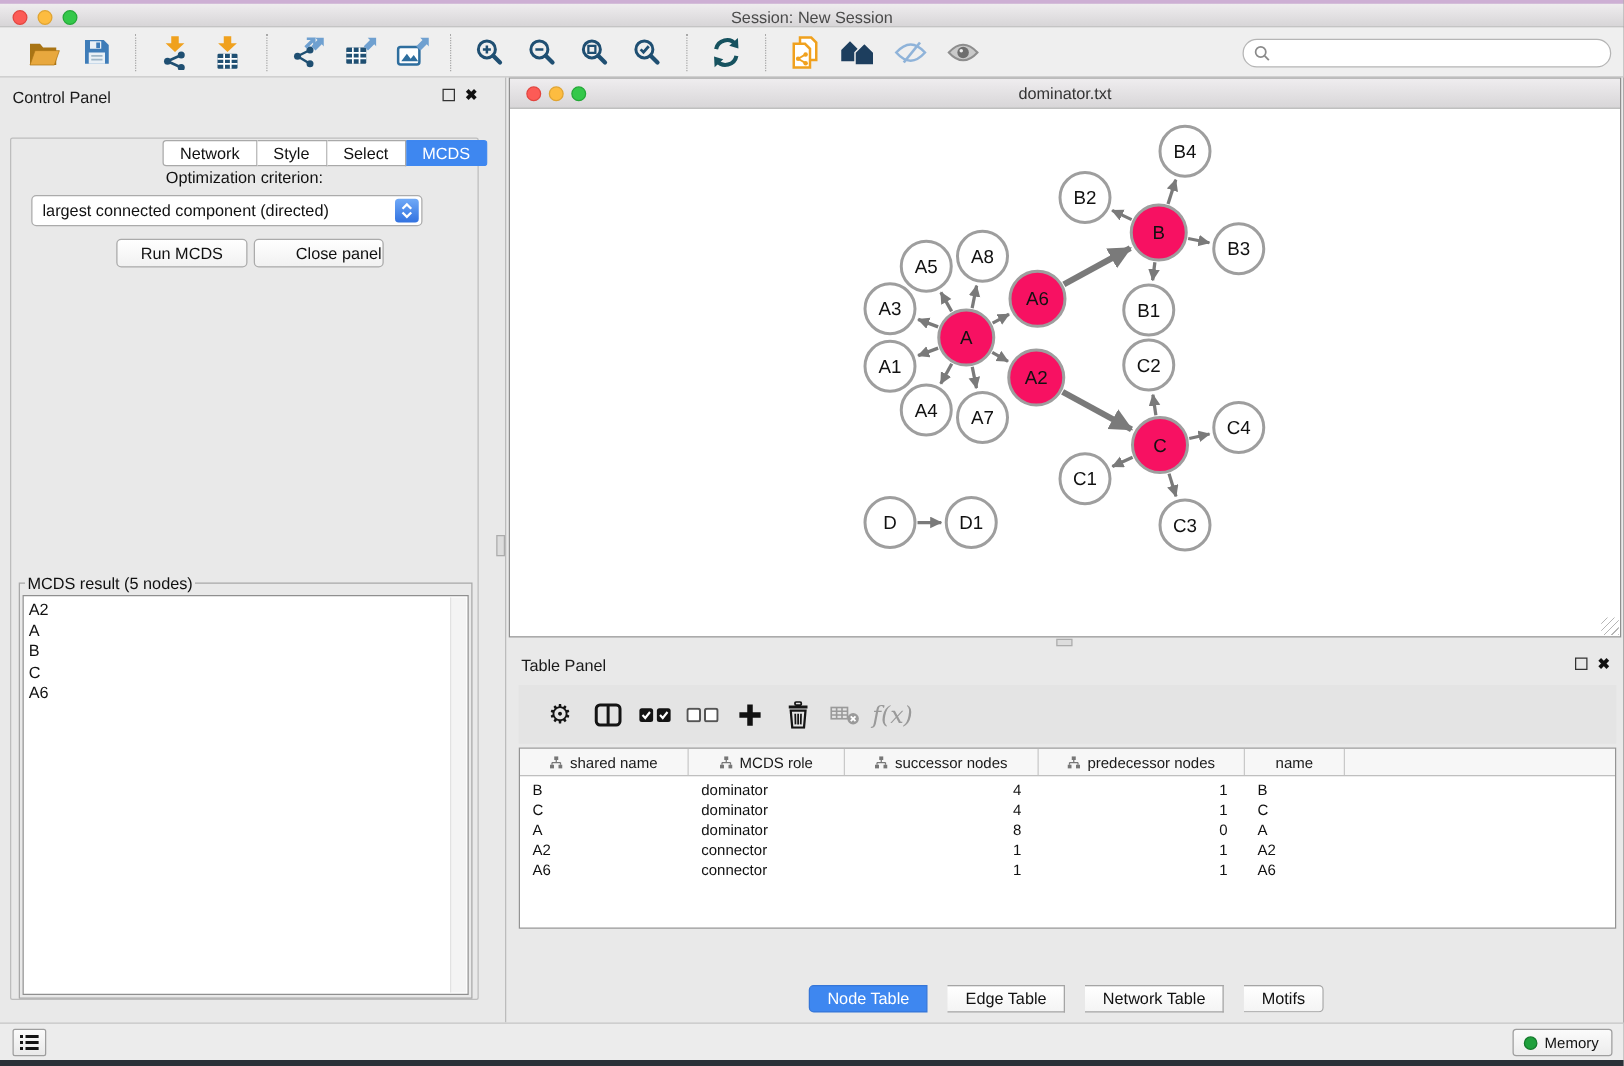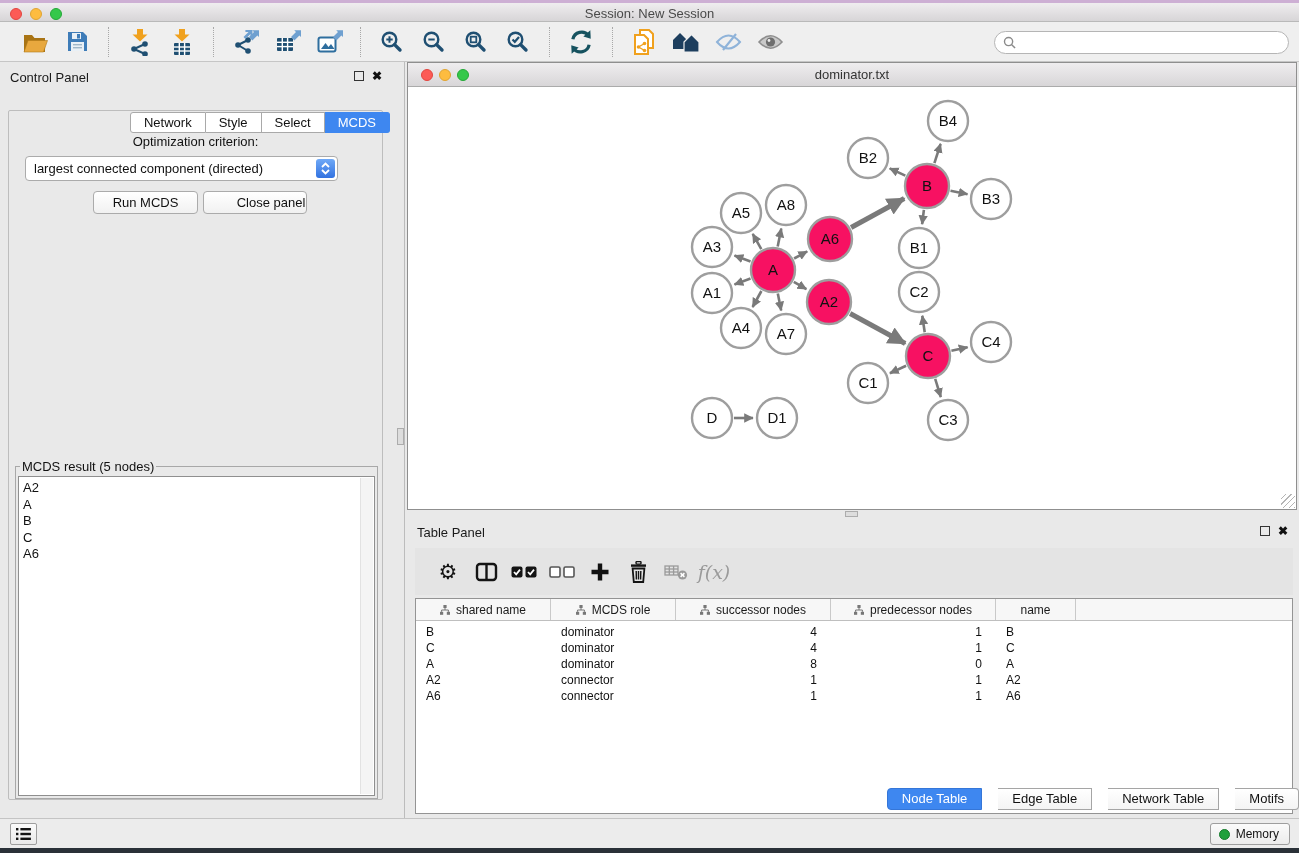--- a/index.html
+++ b/index.html
@@ -111,37 +111,37 @@
   #tp-header { position:absolute; left:10px; top:7px; font-size:13px; color:#1A1A1A; }
   #tp-header-btns { right:11px; top:8px; }
   #tp-toolbar {
     position:absolute; left:8px; top:30px; width:878px; height:47px;
     background:#E4E4E4; display:flex; align-items:center; padding-left:14px;
   }
   .tp-icon { width:36px; height:34px; display:inline-flex; align-items:center; justify-content:center; margin:0 1px; }
   .glyph-gear { font-size:21px; color:#141414; line-height:1; }
   .fx-label { font-family:"DejaVu Serif", serif; font-style:italic; font-size:19px; color:#9A9A9A; }
   #data-table {
-    position:absolute; left:8px; top:80px; width:878px; height:216px;
+    position:absolute; left:8px; top:80px; width:878px; height:145px;
     background:#fff; border:1px solid #949494; overflow:hidden;
   }
   #table-head {
     display:grid; grid-template-columns:135px 125px 155px 165px 80px 1fr;
     height:22px; background:#F7F7F7; border-bottom:1px solid #BFBFBF;
   }
   .hcell { display:flex; align-items:center; justify-content:center; gap:6px; font-size:12px; color:#1A1A1A; border-right:1px solid #C9C9C9; }
   .hcell:last-child { border-right:none; }
   #table-rows .trow { display:grid; grid-template-columns:135px 125px 155px 165px 80px 1fr; height:16px; }
   .tcell { font-size:12px; color:#111; line-height:16px; white-space:nowrap; overflow:hidden; }
   .tcell.c0 { padding-left:10px; }
   .tcell.c1 { padding-left:10px; }
   .tcell.c2, .tcell.c3 { text-align:right; padding-right:14px; }
   .tcell.c4 { padding-left:10px; }
   #table-rows { padding-top:3px; }
-  #tp-tabs { position:absolute; left:0; right:0; top:270px; display:flex; justify-content:flex-end;gap:16px; }
+  #tp-tabs { position:absolute; left:0; right:0; top:270px; display:flex; justify-content:center;gap:16px; }
   .tp-tab {
     height:22px; line-height:20px; padding:0 14px; font-size:13px; color:#111;
     background:linear-gradient(#FFFFFF,#F4F4F4); border:1px solid #A5A5A5; border-left:none;
   }
   .tp-tab:first-child { border-left:1px solid #A5A5A5; border-radius:4px 0 0 4px; }
   .tp-tab:last-child { border-radius:0 4px 4px 0; }
   .tp-tab.active { background:#3E87F0; border-color:#3576D8; color:#fff; }
   
   #status-bar {
     position:absolute; left:0; top:818px; width:1299px; height:30px;

